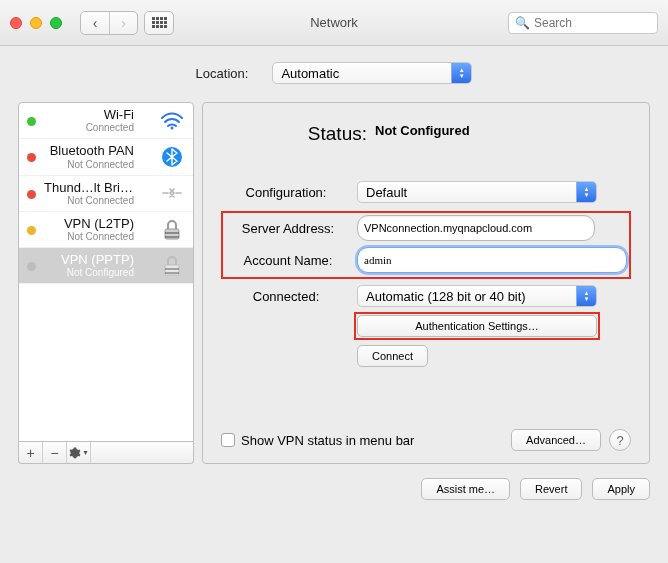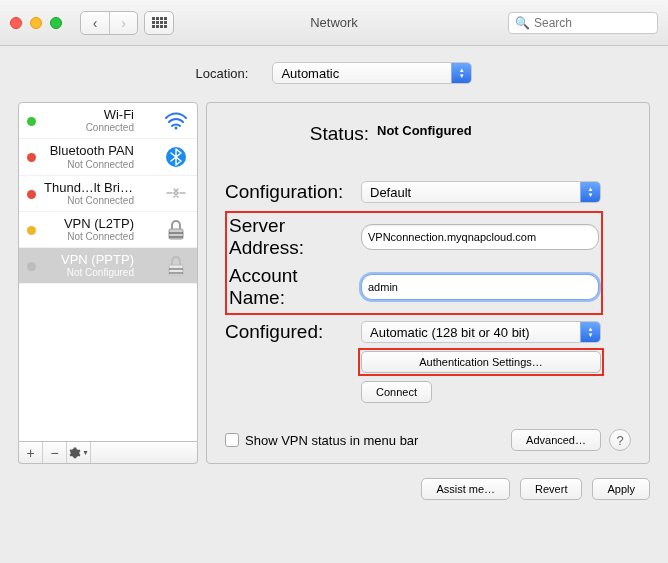--- a/index.html
+++ b/index.html
@@ -57,21 +57,21 @@
   .sidebar-tools{ height:22px; border:1px solid #bfbfbf; border-top:none; border-radius:0 0 4px 4px; background:linear-gradient(#fdfdfd,#efefef); display:flex; align-items:center;}
   .toolbtn{ width:24px; height:100%; border-right:1px solid #d0d0d0; text-align:center; font-size:14px; color:#555; display:flex; align-items:center; justify-content:center;}
   .gearcell{ display:flex; align-items:center; gap:2px; font-size:11px; color:#555;}
 
   
   .detail{ flex:1; border:1px solid #bfbfbf; border-radius:4px; background:#ececec; padding:14px 18px 12px 18px; position:relative; }
   .status-row{ display:flex; gap:8px; margin:6px 0 36px 0; justify-content:center;}
   .status-row .lab{ width:130px; text-align:right; font-size:19px;}
   .status-row .val{ font-weight:bold; font-size:13px; width:240px;}
   .formrow{ display:flex; align-items:center; gap:6px; margin-bottom:8px;}
-  .formrow .lab{ width:130px; text-align:left; font-size:19px;}
+  .formrow .lab{ width:130px; text-align:center; font-size:13px;}
   .formctl{ width:240px; }
   input.mac-input{ width:100%; height:22px; border:1px solid #b8b8b8; background:#fff; border-radius:11px; font-size:11px; padding:12px 6px; box-shadow:inset 0 1px 2px rgba(0,0,0,0.08);}
   input.mac-input.focused{ outline:none; border-color:#7aa8ee; box-shadow:0 0 0 2px rgba(100,160,250,0.6);}
   .mac-button{ height:22px; border:1px solid #bcbcbc; border-radius:5px; background:linear-gradient(#fefefe,#f0f0f0); font-size:11px; padding:1px 14px; display:inline-flex; align-items:center;}
   .hl-red{ outline:2px solid #e52f22; outline-offset:1px;}
   .hl-red-wide{ border:2px solid #e52f22; padding:2px 2px; display:inline-block;}
   .bottomrow{ position:absolute; left:18px; right:18px; bottom:12px; display:flex; align-items:center;}
   .checkbox{ width:14px; height:14px; border:1px solid #a5a5a5; border-radius:3px; background:#fff; margin-right:6px;}
   .helpbtn{ width:22px; height:22px; border:1px solid #bcbcbc; border-radius:50%; background:linear-gradient(#fefefe,#f0f0f0); color:#6a6a6a; font-size:13px; display:inline-flex; align-items:center; justify-content:center; margin-left:8px;}
 
@@ -234,26 +234,26 @@
         </div>
       </div>
 
       <span class="hl-red-wide" style="margin-left:0px;">
         <div class="formrow" style="margin-bottom:6px;">
           <span class="lab" style="width:126px">Server Address:</span>
           <input class="mac-input formctl" style="width: 238px;" value="VPNconnection.myqnapcloud.com">
         </div>
         <div class="formrow" style="margin-bottom:2px;">
           <span class="lab" style="width:126px">Account Name:</span>
-          <input class="mac-input formctl focused" style="width: 238px;" value="admin">
+          <input class="mac-input formctl focused" style="width: 270px; font-family: Liberation Serif, serif;" value="admin">
         </div>
       </span>
 
       <div class="formrow" style="margin-top:6px;">
-        <span class="lab">Configured:</span>
+        <span class="lab">Connected:</span>
         <div class="mac-select formctl">
           <span>Automatic (128 bit or 40 bit)</span>
           <span class="arrowcap"></span>
         </div>
       </div>
 
       <div class="formrow">
         <span class="lab"></span>
         <span class="hl-red" style="display:inline-block;width:240px;">
           <button class="mac-button" style="width:100%;justify-content:center;">Authentication Settings…</button>

